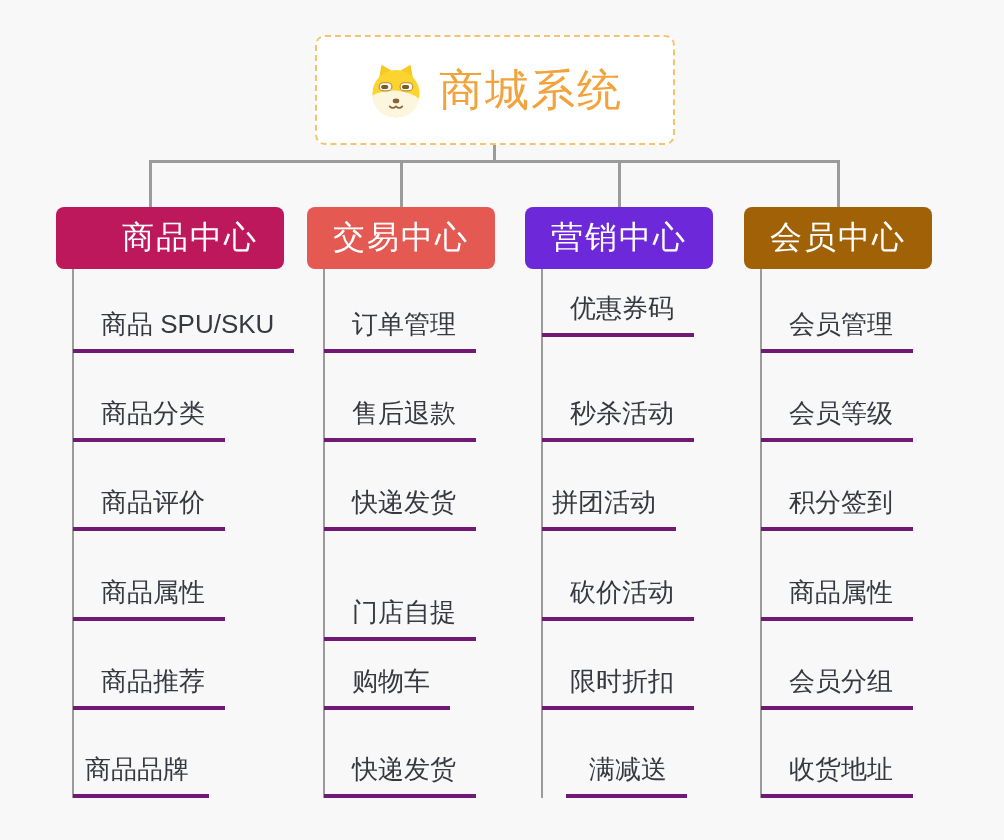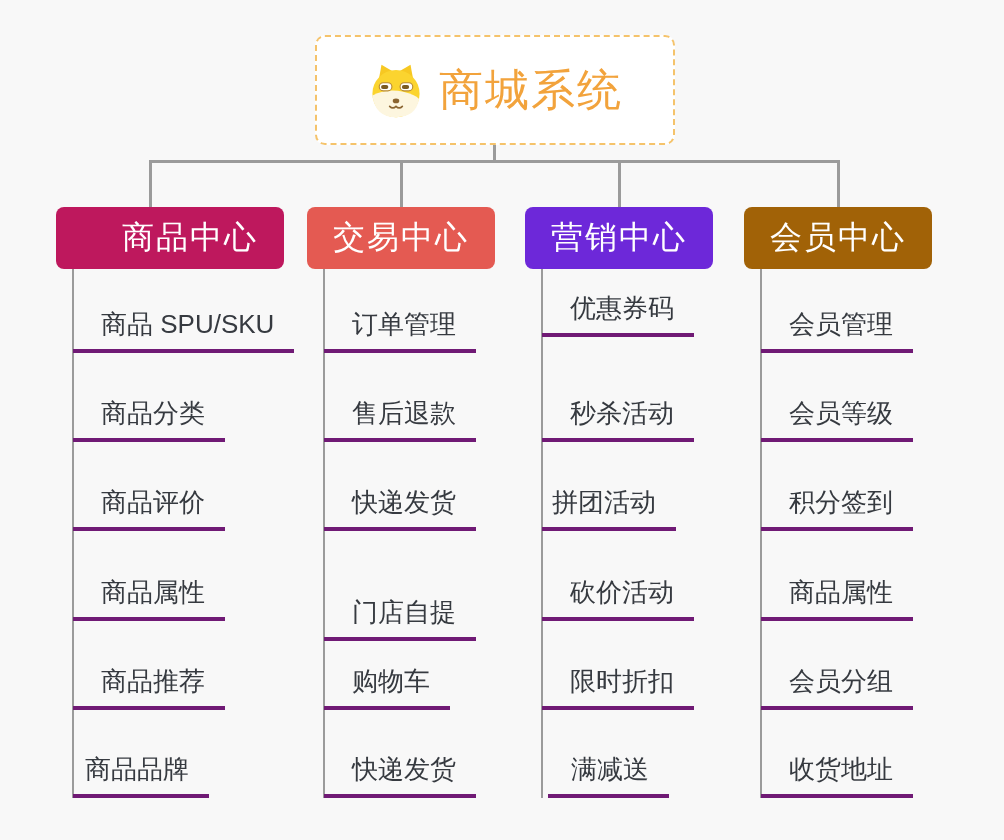--- a/index.html
+++ b/index.html
@@ -122,21 +122,21 @@
       <div class="leaf" style="left: 324px; top: 485px;">快递发货</div>
       <div class="leaf" style="left: 324px; top: 575px; margin-top: 20px;">门店自提</div>
       <div class="leaf" style="left: 324px; top: 664px;">购物车</div>
       <div class="leaf" style="left: 324px; top: 752px;">快递发货</div>
       <div class="branch-box" style="left: 525px; background: #6d28d9;">营销中心</div>
       <div class="leaf" style="left: 542px; top: 291px;">优惠券码</div>
       <div class="leaf" style="left: 542px; top: 396px;">秒杀活动</div>
       <div class="leaf" style="left: 542px; top: 485px; padding-left: 10px;">拼团活动</div>
       <div class="leaf" style="left: 542px; top: 575px;">砍价活动</div>
       <div class="leaf" style="left: 542px; top: 664px;">限时折扣</div>
-      <div class="leaf" style="left: 548px; top: 752px; padding-left: 23px;">满减送</div>
+      <div class="leaf" style="left: 566px; top: 752px; padding-left: 23px;">满减送</div>
       <div class="branch-box" style="left: 744px; background: #a16207;">会员中心</div>
       <div class="leaf" style="left: 761px; top: 307px;">会员管理</div>
       <div class="leaf" style="left: 761px; top: 396px;">会员等级</div>
       <div class="leaf" style="left: 761px; top: 485px;">积分签到</div>
       <div class="leaf" style="left: 761px; top: 575px;">商品属性</div>
       <div class="leaf" style="left: 761px; top: 664px;">会员分组</div>
       <div class="leaf" style="left: 761px; top: 752px;">收货地址</div>
     </div>
 
 </div>

